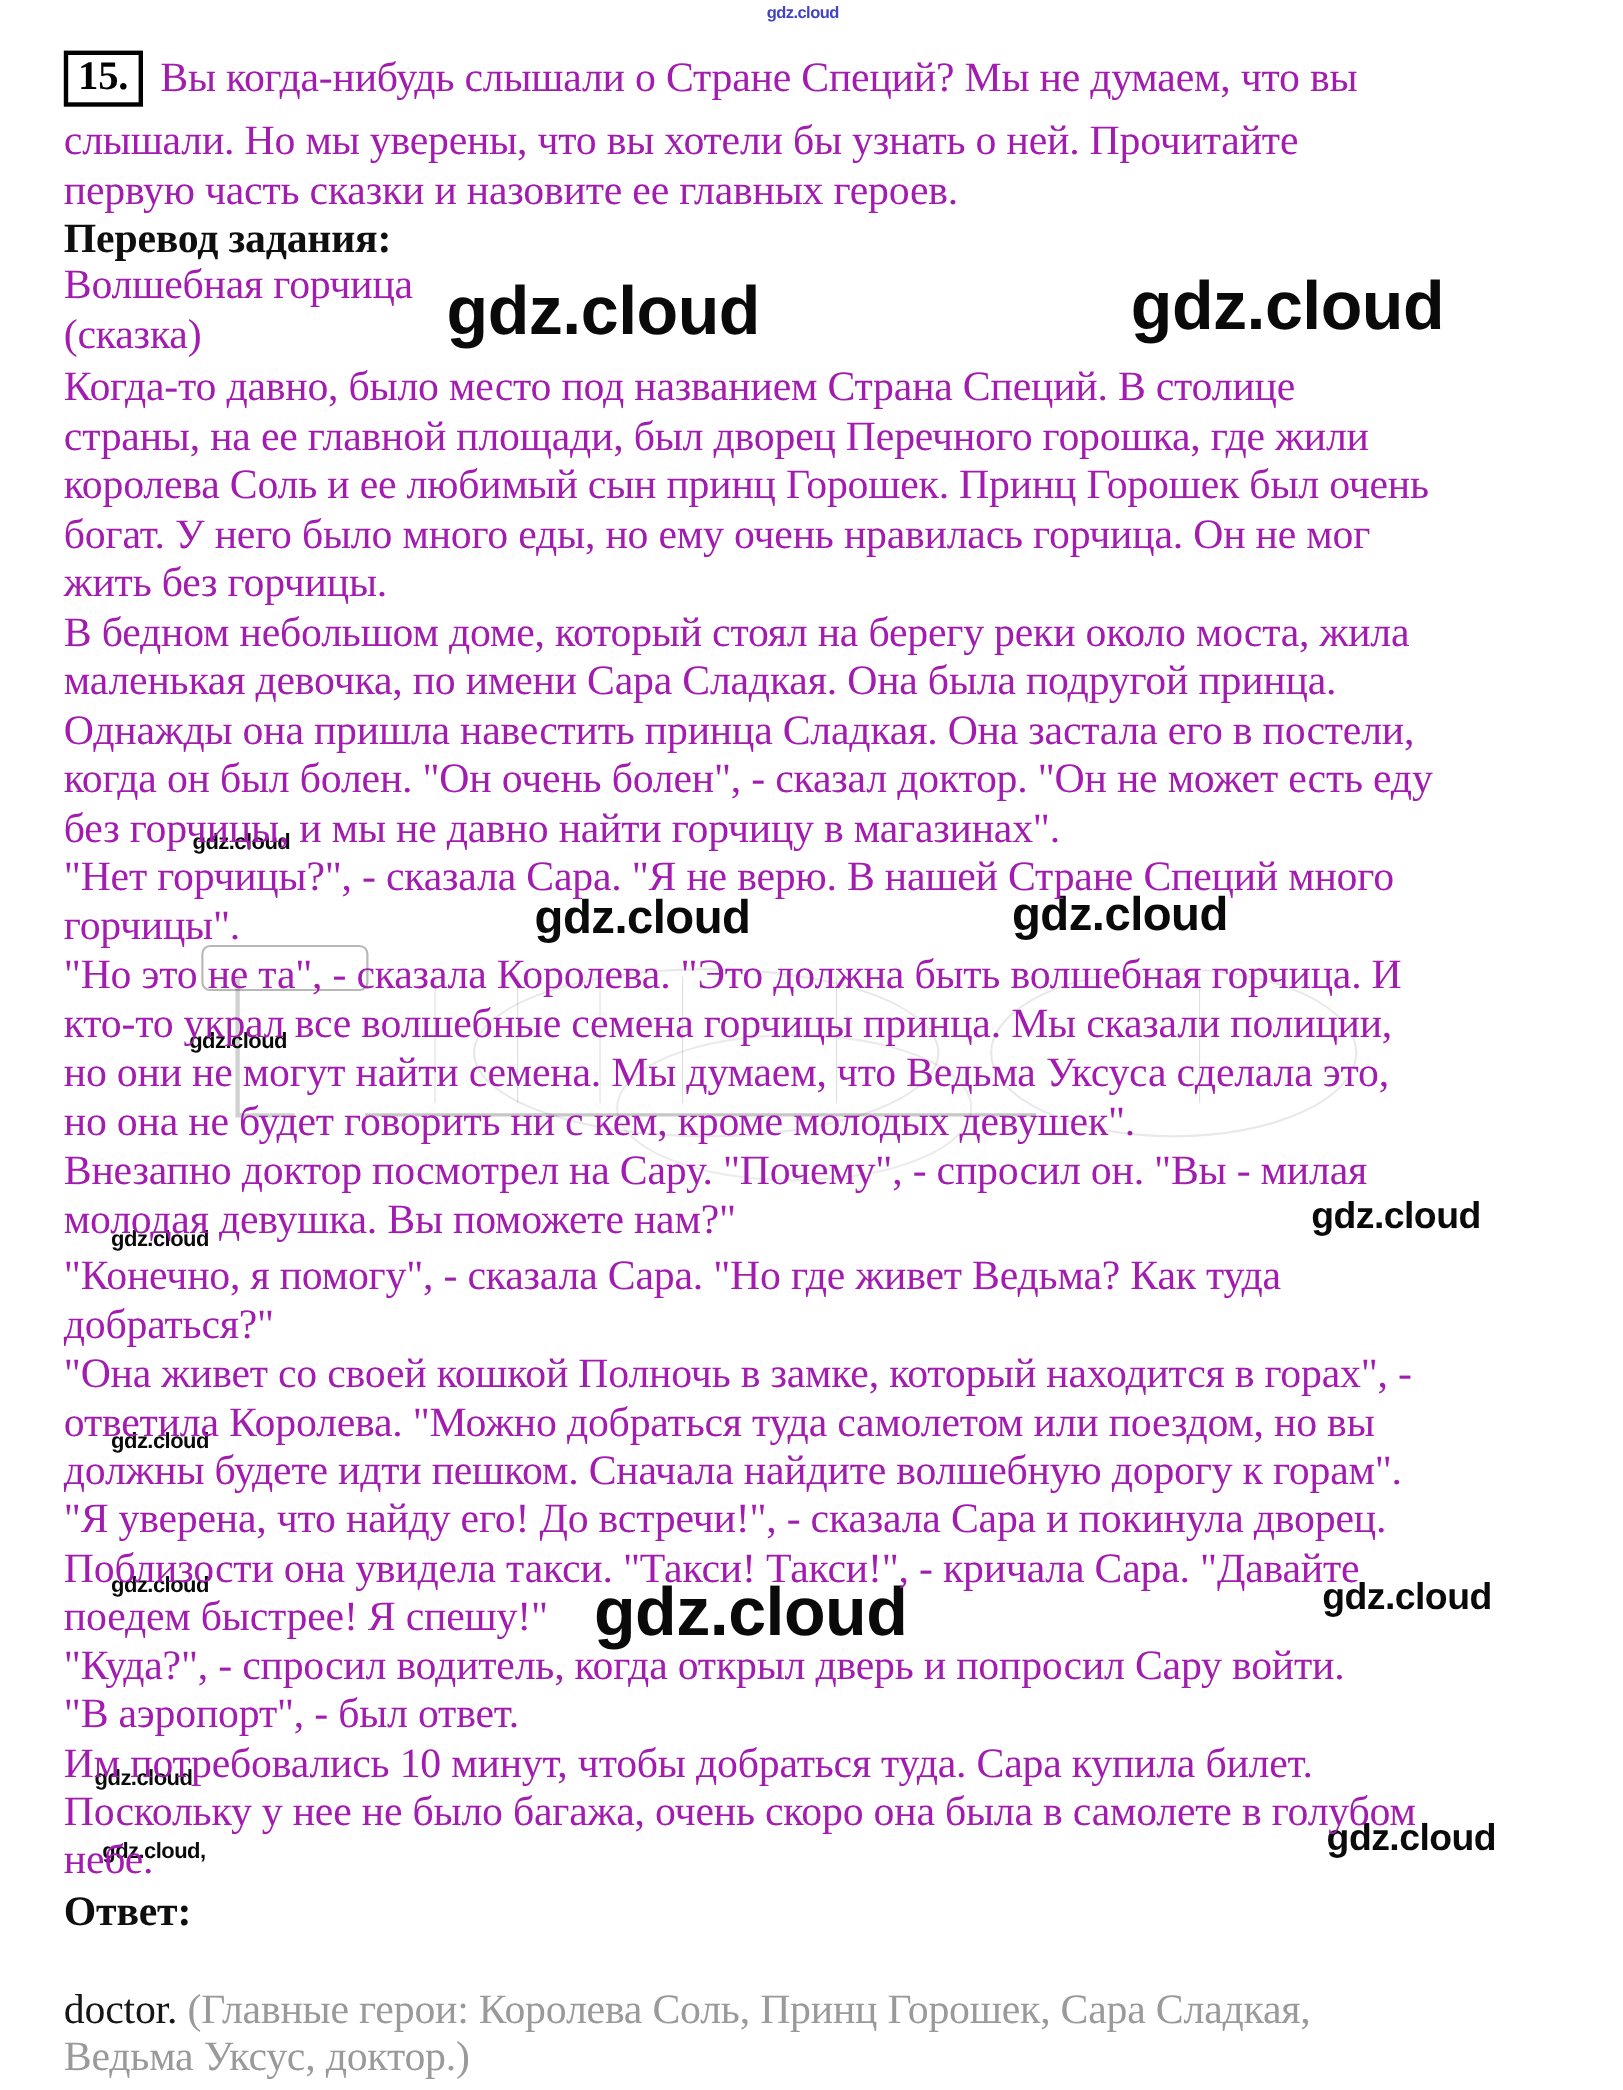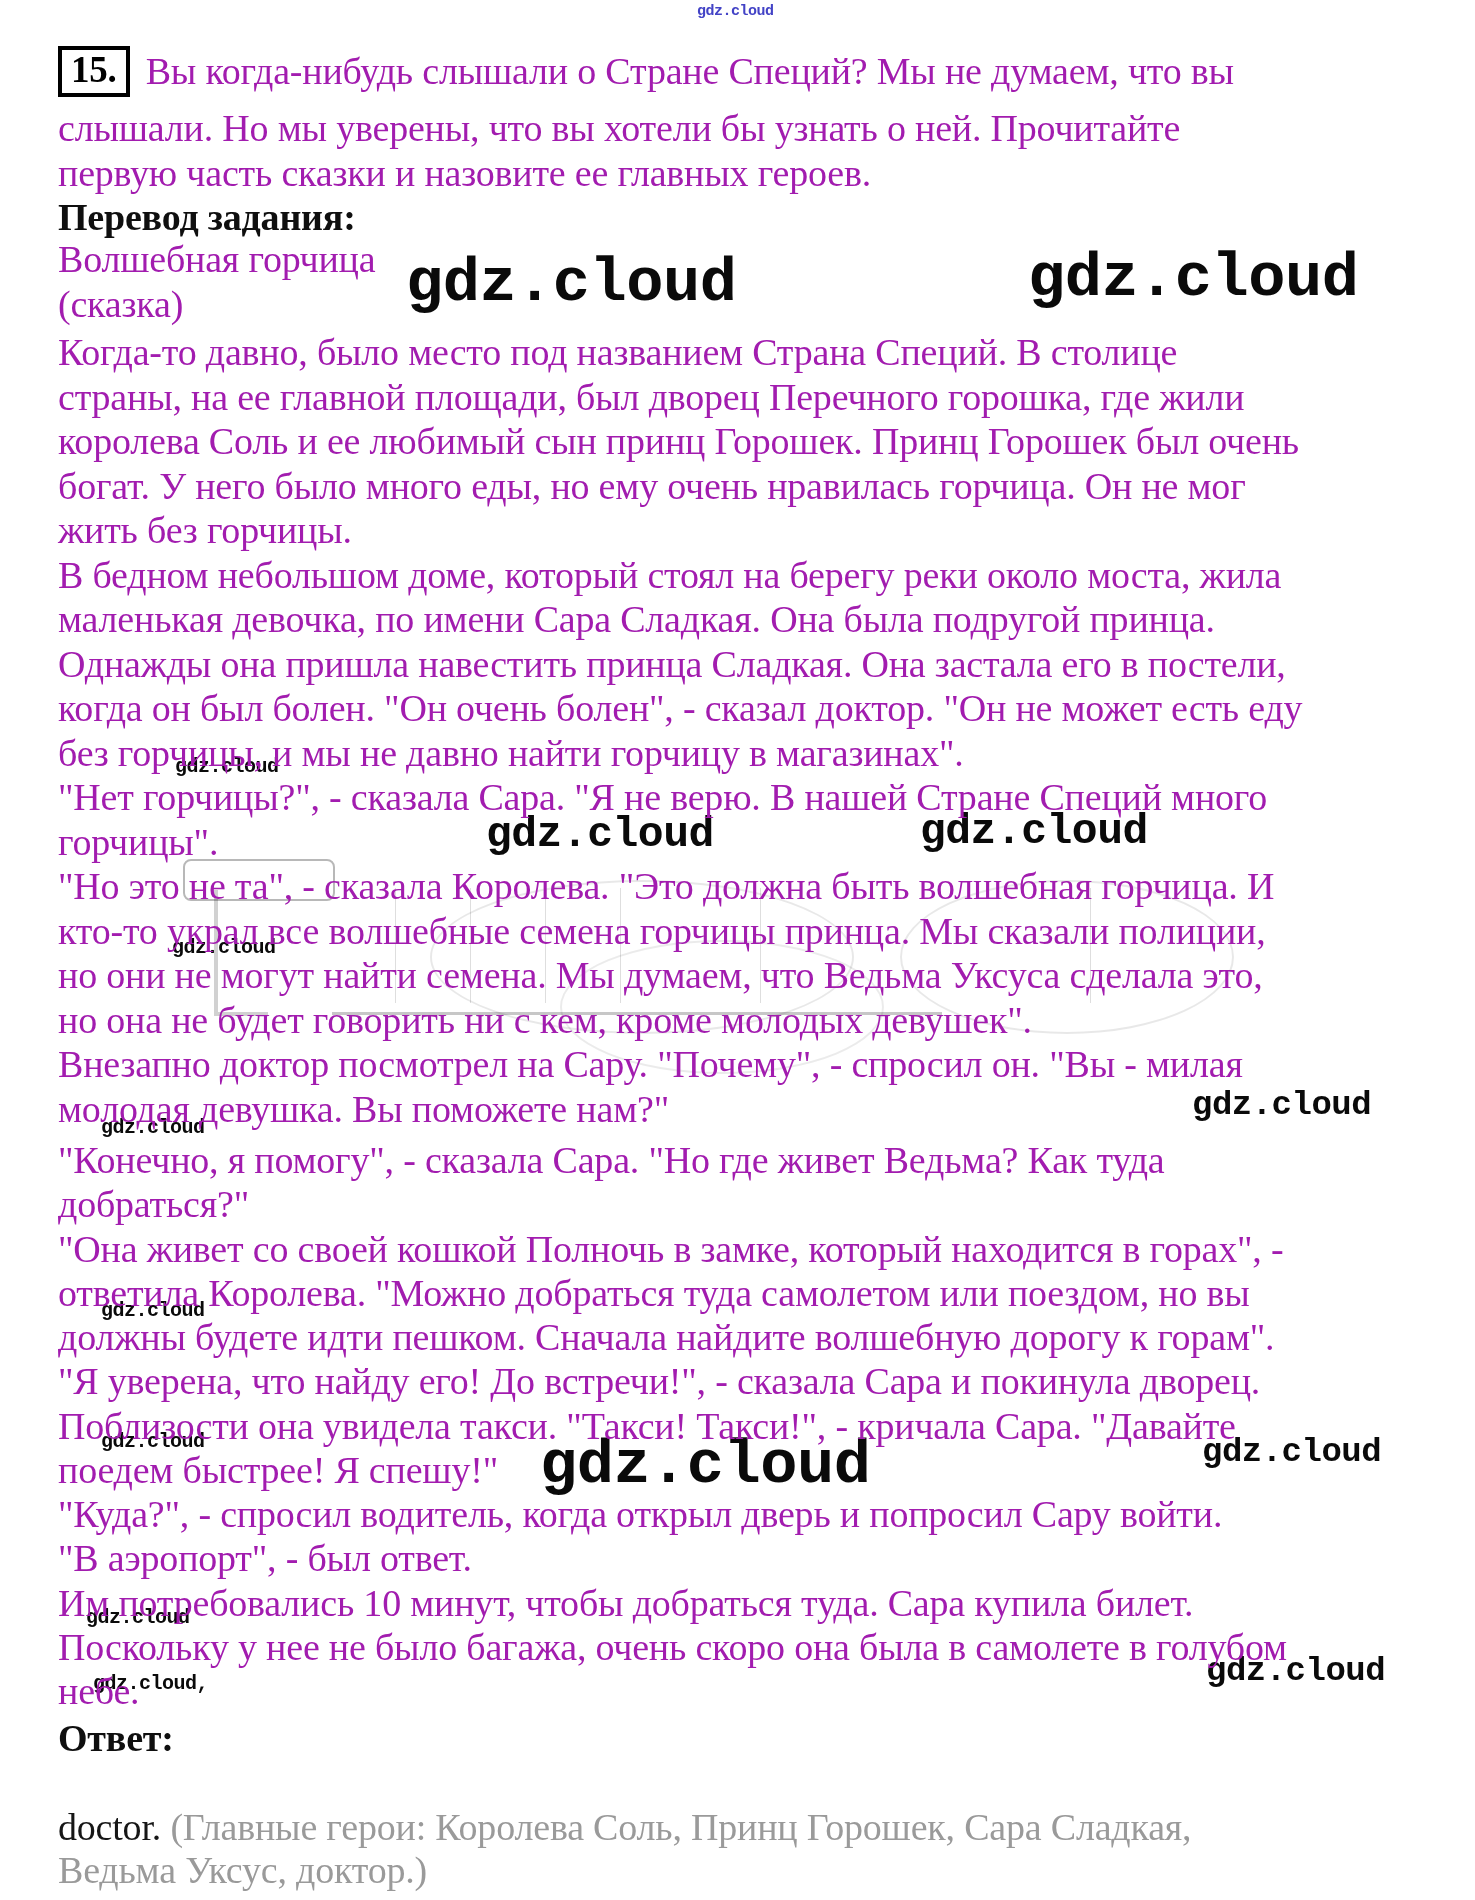--- a/index.html
+++ b/index.html
@@ -25,21 +25,21 @@
   .task-box{
     display:inline-block;
     border:4px solid #000;
     padding:1px 9px 3px 9px;
     font-weight:bold;color:#000;
     font-size:37px;line-height:1.05;
     background:#fff;
   }
   .wm{
     position:absolute;
-    font-family:Liberation Mono, monospace;
+    font-family:Liberation Sans, sans-serif;
     font-weight:700;
     color:#0a0a0a;
     white-space:nowrap;
     letter-spacing:-0.5px;
   }
   .wm-big{font-size:62px;}
   .wm-med{font-size:43px;}
   .wm-medr{font-size:34px;}
   .wm-small{font-size:20px;}
   .wm-tiny{font-size:15px;color:#4343c6;}

